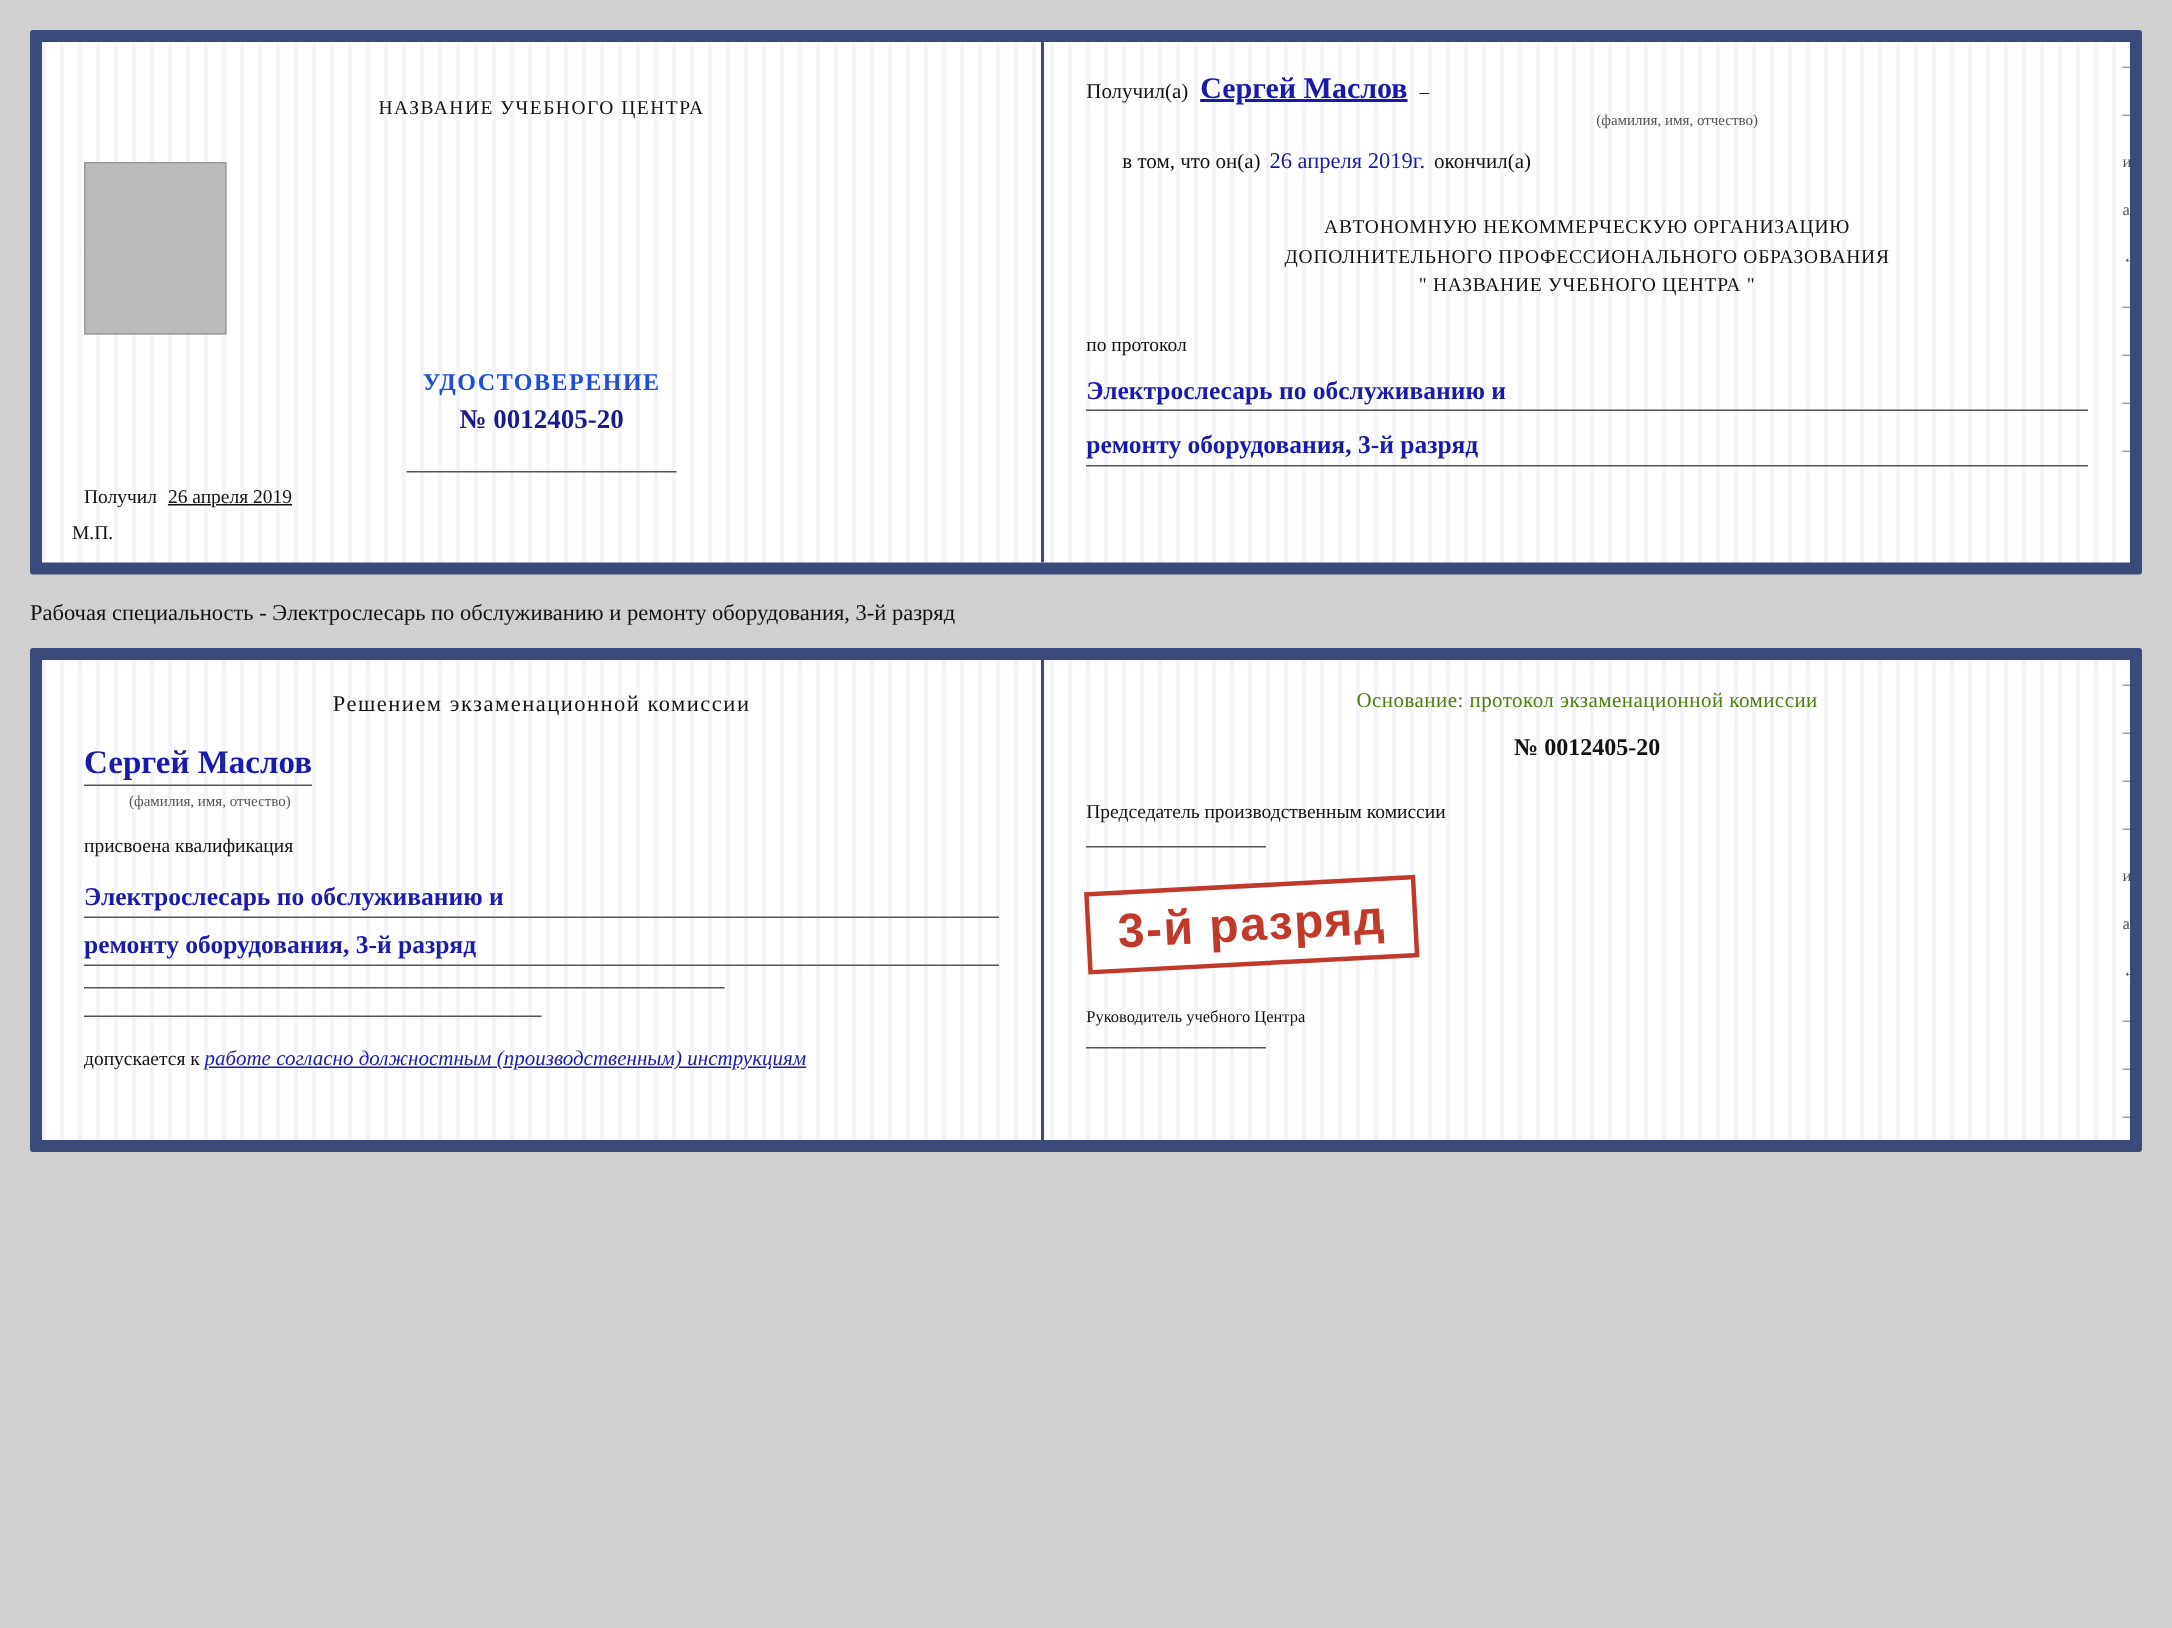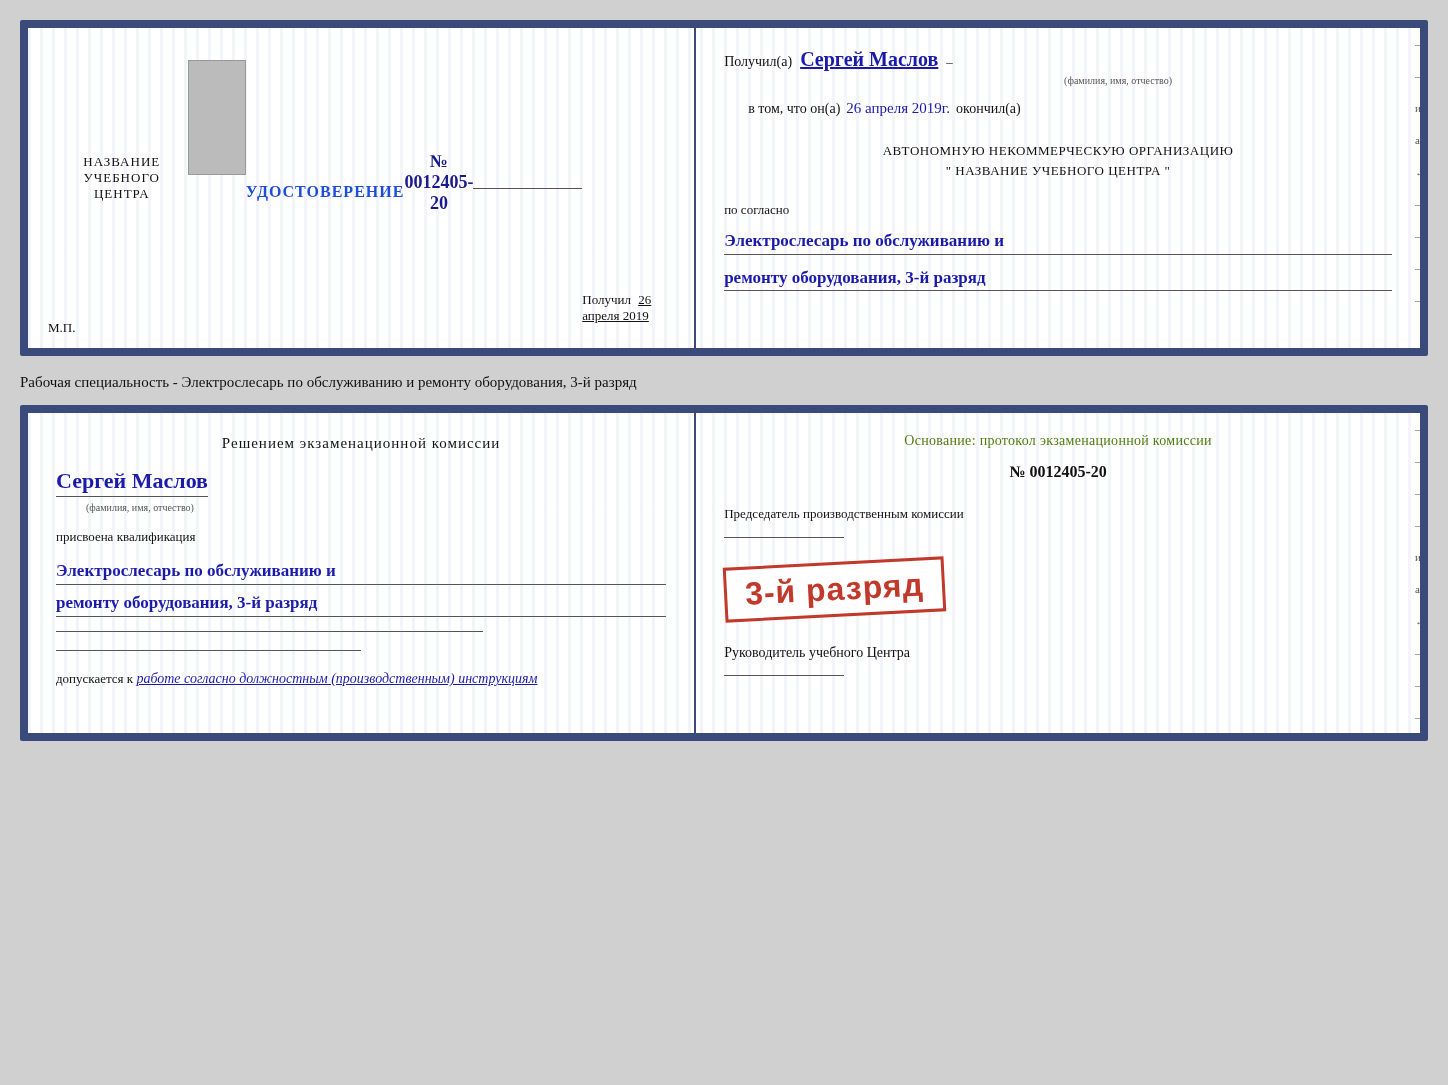--- a/index.html
+++ b/index.html
@@ -42,23 +42,23 @@
     }
 
     .doc-inner {
       display: flex;
       min-height: 320px;
     }
 
     .doc-left {
       width: 48%;
       border-right: 2px solid #3a4a7a;
-      padding: 24px 28px;
-      display: flex;
-      flex-direction: row;
+      padding: 36px 28px;
+      display: flex;
+      flex-direction: column;
       align-items: center;
       position: relative;
     }
 
     .doc-right {
       width: 52%;
       padding: 20px 28px;
       display: flex;
       flex-direction: column;
       gap: 10px;
@@ -278,21 +278,21 @@
 
     .stamp-text {
       font-size: 32px;
       font-weight: 900;
       color: #c0392b;
       font-family: Arial, sans-serif;
       letter-spacing: 1px;
     }
 
     .rukovoditel-label {
-      font-size: 14px;
+      font-size: 11px;
       color: #111;
       margin-top: 8px;
     }
 
     .signature-line {
       border-bottom: 1px solid #555;
       margin: 4px 0;
       width: 120px;
     }
 
@@ -348,24 +348,25 @@
         </div>
 
         <div style="display:flex; align-items:baseline; gap:6px; flex-wrap:wrap; margin-top:4px;margin-left:24px;">
           <span style="font-size:14px;color:#111;">в том, что он(а)</span>
           <span class="handwritten-date">26 апреля 2019г.</span>
           <span style="font-size:14px;color:#111;">окончил(а)</span>
         </div>
 
         <div class="org-block" style="margin-top:14px;">
           <div>АВТОНОМНУЮ НЕКОММЕРЧЕСКУЮ ОРГАНИЗАЦИЮ</div>
+          <div>ДОПОЛНИТЕЛЬНОГО ПРОФЕССИОНАЛЬНОГО ОБРАЗОВАНИЯ</div>
           <div>" НАЗВАНИЕ УЧЕБНОГО ЦЕНТРА "</div>
         </div>
 
-        <div class="profession-label">по согласно</div>
+        <div class="profession-label">по протокол</div>
         <span class="profession-handwritten">Электрослесарь по обслуживанию и</span>
         <span class="profession-handwritten">ремонту оборудования, 3-й разряд</span>
 
         <div class="side-marks">
           <span>–</span>
           <span>–</span>
           <span>и</span>
           <span>а,</span>
           <span>←</span>
           <span>–</span>

